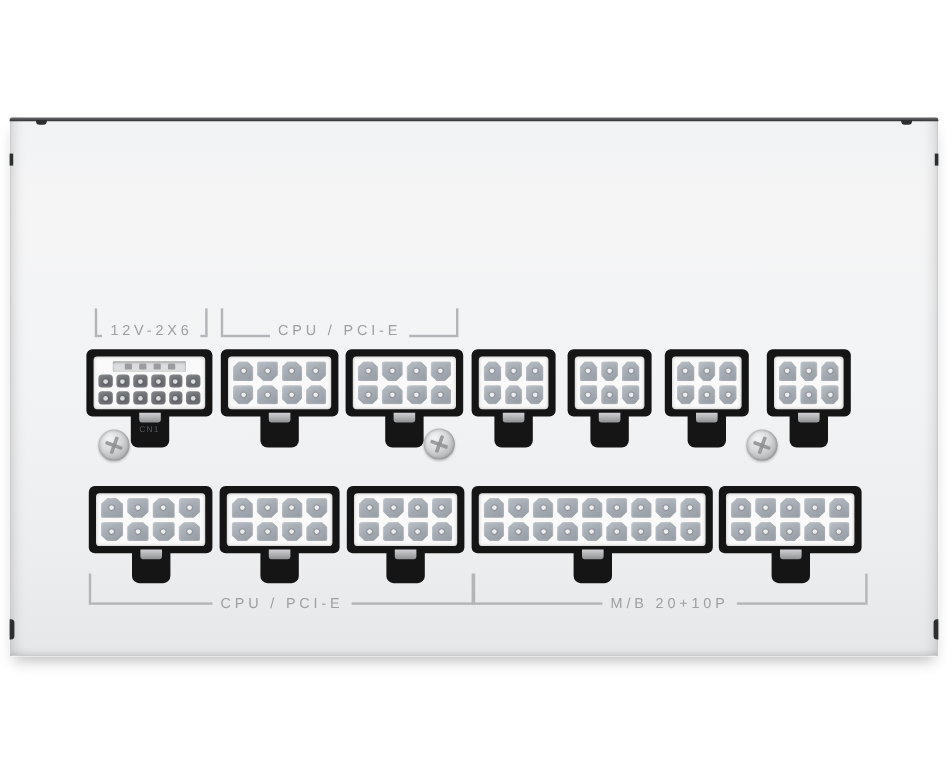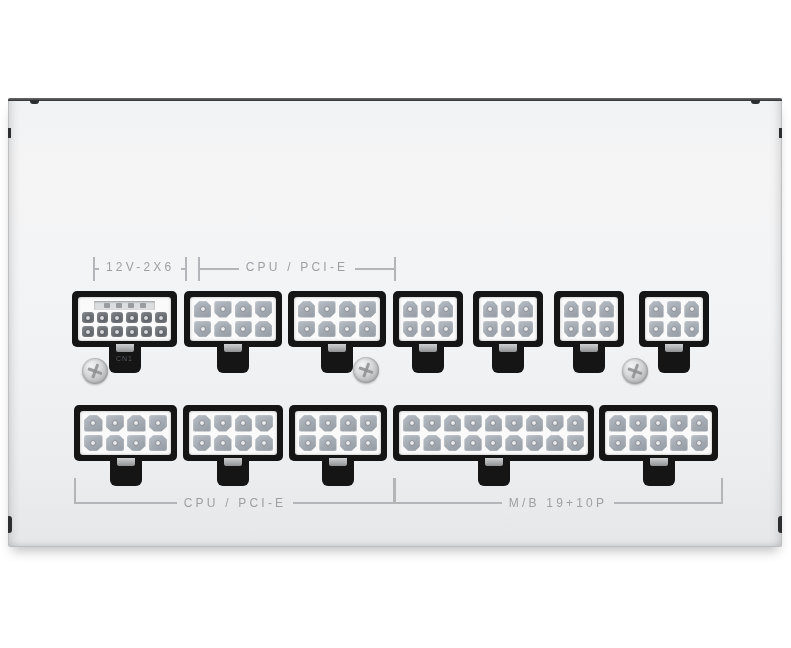--- a/index.html
+++ b/index.html
@@ -37,21 +37,21 @@
 
   
   .bracket {
     position:absolute; display:flex;
     color:var(--c-label,#9da0a3); font-size:12px; letter-spacing:3.2px;
     white-space:nowrap;
   }
   .bracket .tick { width:2px; background:var(--c-line,#b3b5b8); flex:0 0 auto; }
   .bracket .seg  { flex:1 1 auto; background:var(--c-line,#b3b5b8); height:2px; min-width:4px; }
   .bracket .txt  { flex:0 0 auto; margin:0 7px; line-height:12px; }
-  .btop { align-items:center; height:24px;margin-left:14px; }
+  .btop { align-items:flex-end; height:24px; }
   .btop .tick { height:24px; }
   .btop .txt  { margin-top:-5px; }
   .bbot { align-items:flex-end; height:26px; }
   .bbot .tick { height:26px; }
   .bbot .txt  { margin-bottom:-5px; }
 
   
   .conn {
     position:absolute; height:56px; box-sizing:border-box;
     background:var(--c-bezel,#151516); border-radius:5px; padding:6px;
@@ -146,21 +146,21 @@
     <div class="bracket bbot" style="left:65px; top:380px; width:322px">
       <i class="tick"></i>
         <i class="seg"></i>
       <span class="txt">CPU / PCI-E</span>
       <i class="seg"></i>
         <i class="tick"></i>
     </div>
     <div class="bracket bbot" style="left:384px; top:380px; width:330px">
       <i class="tick"></i>
         <i class="seg"></i>
-      <span class="txt">M/B 19+10P</span>
+      <span class="txt">M/B 20+10P</span>
       <i class="seg"></i>
         <i class="tick"></i>
     </div>
 
     <div id="row-top">
         <div class="conn dark" style="left: 63px; top: 193px; width: 105px;">
           <div class="conn-body">
             <div class="sense">
               <i></i>
               <i></i>

